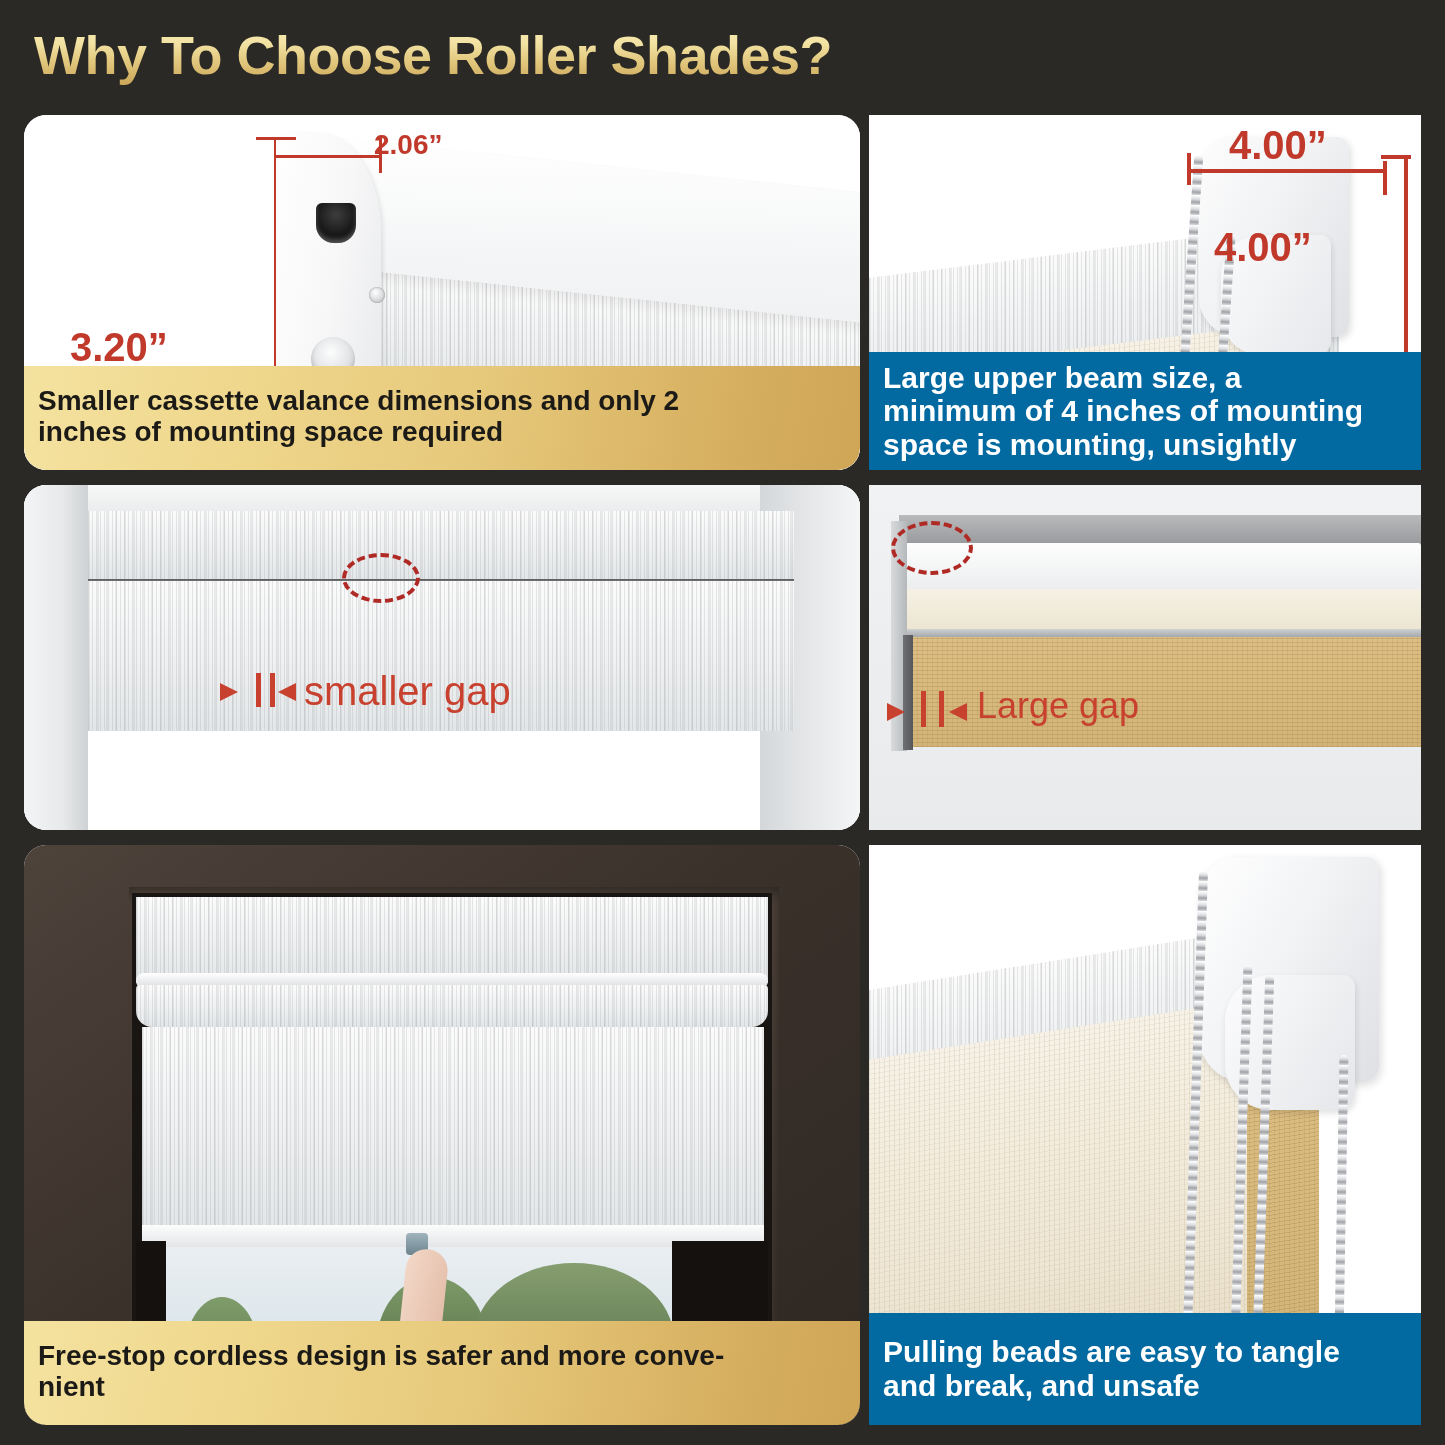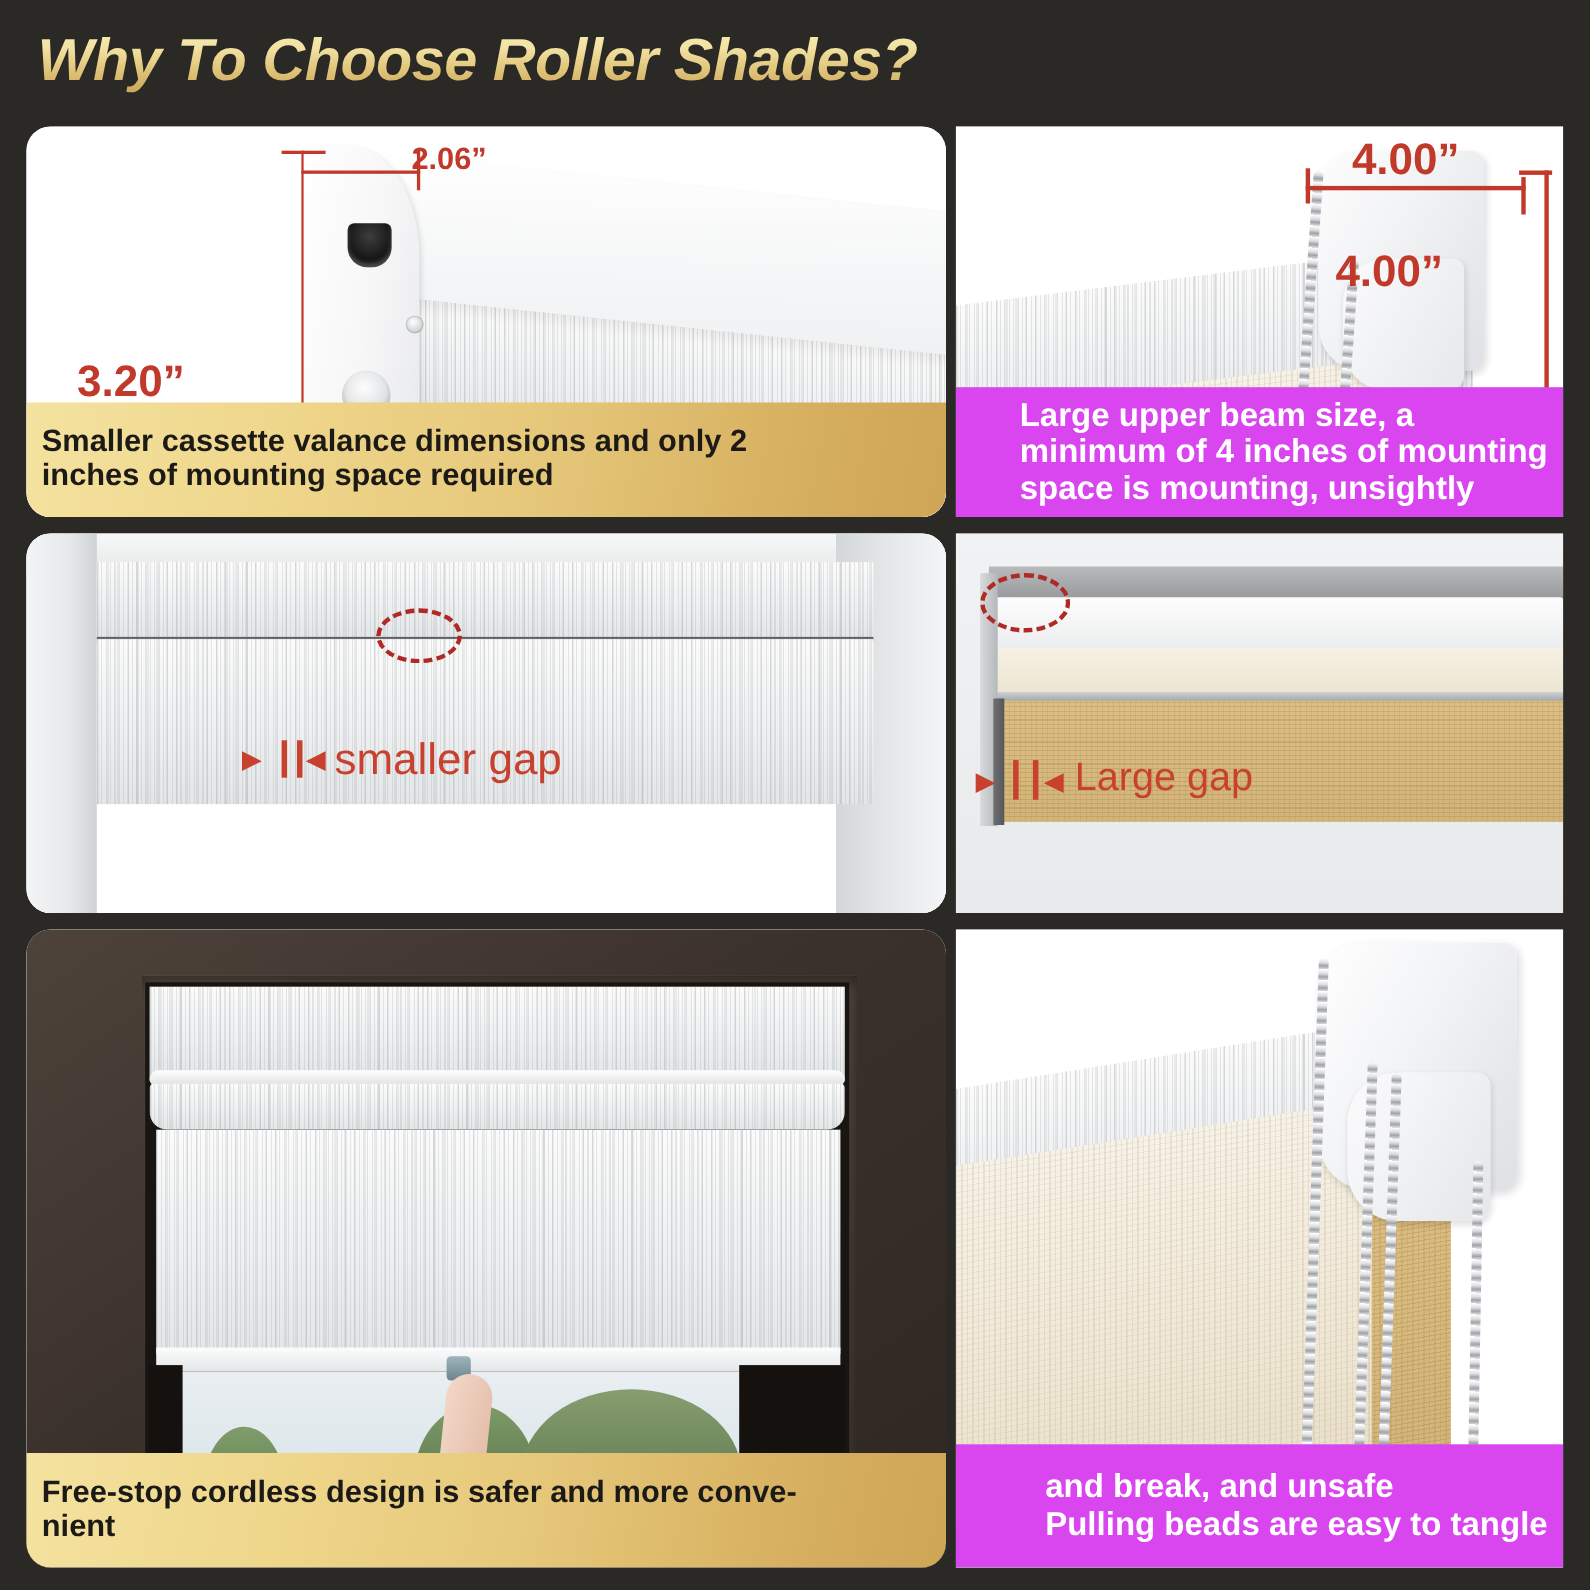--- a/index.html
+++ b/index.html
@@ -5,21 +5,21 @@
   * { margin:0; padding:0; box-sizing:border-box; }
   html,body { width:1445px; height:1445px; }
   body {
     background:#2b2926;
     font-family:"Liberation Sans", sans-serif;
     overflow:hidden;
     position:relative;
   }
 
   
-  .title-bar { position:absolute; left:0; top:0; width:1435px; height:105px;font-style:italic; }
+  .title-bar { position:absolute; left:0; top:0; width:1435px; height:105px; }
   .title {
     position:absolute; left:34px; top:24px;
     font-size:54px; font-weight:bold; letter-spacing:-0.5px;
     font-family:"Liberation Sans", sans-serif;
     background:linear-gradient(180deg,#f6e9b2 0%,#f3e3a4 30%,#e2c87e 60%,#c9a455 100%);
     -webkit-background-clip:text; background-clip:text;
     color:transparent;
     -webkit-text-fill-color:transparent;
     white-space:nowrap;
     text-shadow:none;
@@ -50,26 +50,25 @@
     z-index:6;
   }
   .cap.gold {
     background:linear-gradient(100deg,#f4e2a0 0%,#f0d98f 22%,#e6c87a 55%,#d6ae5f 85%,#cfa556 100%);
     color:#1c1a16;
     font-size:28px;
     border-radius:0 0 22px 22px;
     height:104px;
   }
   .cap.gray {
-    background:#d946ef;
+    background:#0369a1;
     color:#ffffff;
     font-size:30px;
     height:112px;
     padding-bottom:6px;
-    justify-content:flex-end;
   }
   .cap.gray.tall { height:118px; }
   .cap span { display:block; }
 
   
   .wh { background:#ffffff; }
 
   
   .fabric {
     background:
@@ -393,19 +392,19 @@
       <div class="bead-chain" style="left:322px;top:26px;height:460px;transform:rotate(2deg);"></div>
       <div class="bead-chain" style="left:368px;top:120px;height:370px;transform:rotate(2deg);"></div>
       <div class="bead-chain" style="left:390px;top:130px;height:360px;transform:rotate(2deg);"></div>
       <div class="bead-chain" style="left:468px;top:210px;height:280px;transform:rotate(1deg);"></div>
 
       <div class="p6-base"></div>
     </div>
 
     <div class="cap gray">
       <div>
+        <span>Pulling beads are easy to tangle</span>
         <span>and break, and unsafe</span>
-        <span>Pulling beads are easy to tangle</span>
       </div>
     </div>
   </div>
 
 </div>
 
 </body></html>

